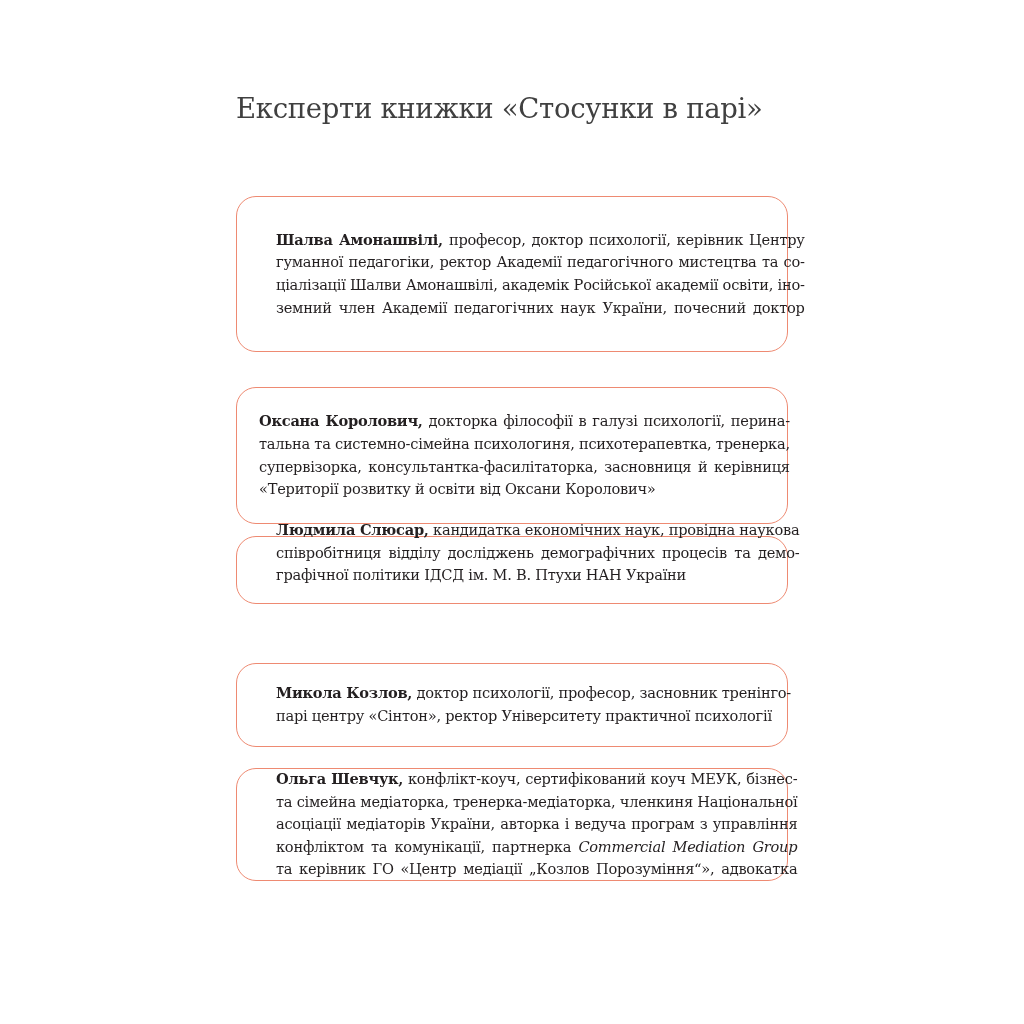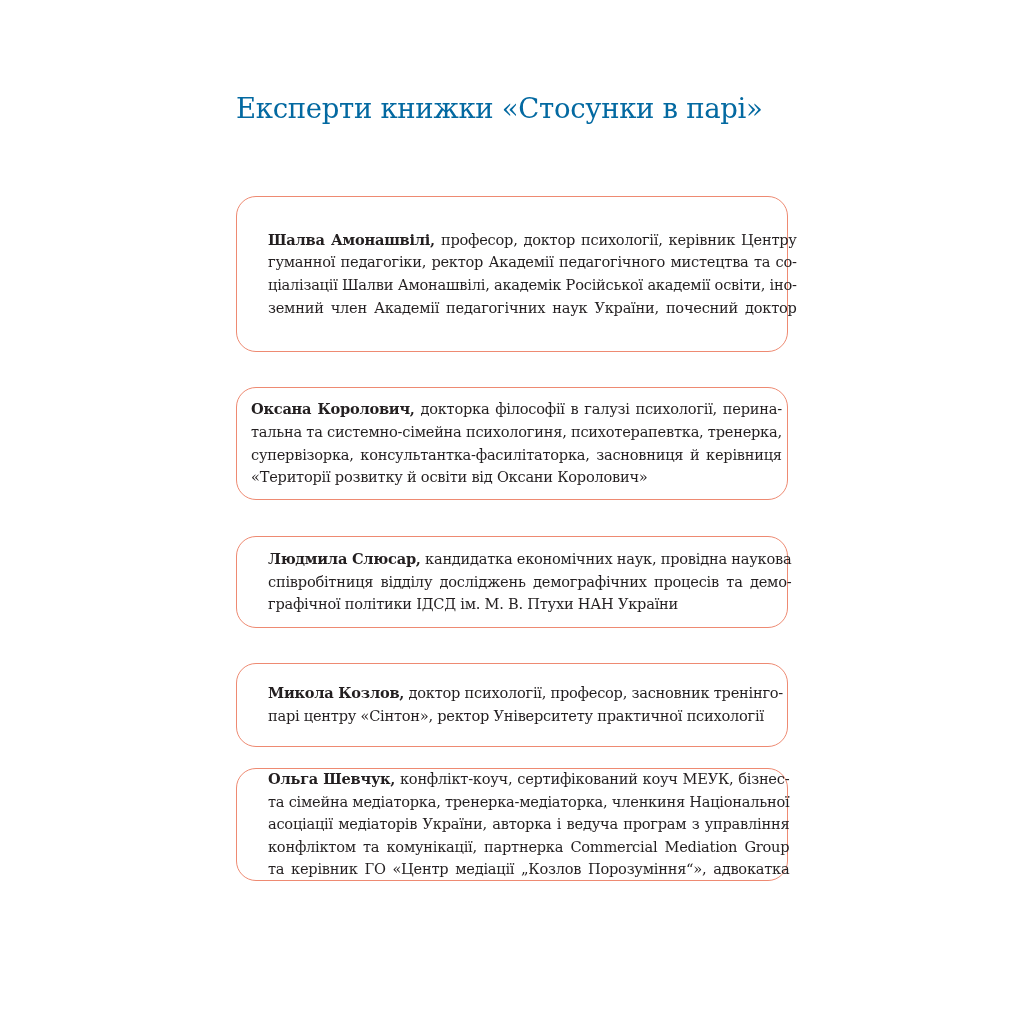--- a/index.html
+++ b/index.html
@@ -1,54 +1,54 @@
 <!DOCTYPE html>
 <html><head>
 <meta charset="utf-8">
 <style>
   html, body { margin:0; padding:0; background:#ffffff; }
   body { width:1024px; height:1024px; position:relative; overflow:hidden;
          font-family: "DejaVu Serif", "Liberation Serif", serif; color:#231f20; }
   .title { position:absolute; left:236px; top:92px; margin:0;
            font-family: "DejaVu Serif", serif; font-weight:normal;
-           font-size:27.5px; letter-spacing:-0.3px; color:#0369a1; white-space:nowrap; }
+           font-size:27.5px; letter-spacing:-0.3px; color:#404040; white-space:nowrap; }
   .card { position:absolute; left:236px; width:552px; box-sizing:border-box;
           border:1.3px solid #ee8a72; border-radius:20px;
           padding:0 22px 0 23px; display:flex; align-items:center; }
-  .card p { margin:8px; font-size:14.6px; line-height:22.6px; letter-spacing:-0.25px;
+  .card p { margin:16px; font-size:14.6px; line-height:22.6px; letter-spacing:-0.25px;
             text-align:justify; }
   .card .name { font-weight:bold; }
-  .card .it { }
+  .card .it { font-style:italic; }
   .line { display:block; text-align:justify; text-align-last:justify; white-space:nowrap; }
   .line.last { text-align-last:left; }
 </style>
 </head>
 <body>
 
 <h1 class="title">Експерти книжки «Стосунки в парі»</h1>
 
 <div class="card" style="top:196px;height:156px;">
   <p>
     <span class="line"><span class="name">Шалва Амонашвілі,</span><span> професор, доктор психології, керівник Центру</span></span>
     <span class="line">гуманної педагогіки, ректор Академії педагогічного мистецтва та со-</span>
     <span class="line">ціалізації Шалви Амонашвілі, академік Російської академії освіти, іно-</span>
     <span class="line">земний член Академії педагогічних наук України, почесний доктор</span>
   </p>
 </div>
 
-<div class="card" style="top:387px;height:113px;padding-left:6px;">
+<div class="card" style="top:387px;height:137px;padding-left:6px;">
   <p>
     <span class="line"><span class="name">Оксана Королович,</span><span> докторка філософії в галузі психології, перина-</span></span>
     <span class="line">тальна та системно-сімейна психологиня, психотерапевтка, тренерка,</span>
     <span class="line">супервізорка, консультантка-фасилітаторка, засновниця й керівниця</span>
     <span class="line last">«Території розвитку й освіти від Оксани Королович»</span>
   </p>
 </div>
 
-<div class="card" style="top:536px;height:92px;">
+<div class="card" style="top:536px;height:68px;align-items:flex-end;">
   <p>
     <span class="line"><span class="name">Людмила Слюсар,</span><span> кандидатка економічних наук, провідна наукова</span></span>
     <span class="line">співробітниця відділу досліджень демографічних процесів та демо-</span>
     <span class="line last">графічної політики ІДСД ім. М. В. Птухи НАН України</span>
   </p>
 </div>
 
 <div class="card" style="top:663px;height:84px;">
   <p>
     <span class="line"><span class="name">Микола Козлов,</span><span> доктор психології, професор, засновник тренінго-</span></span>

